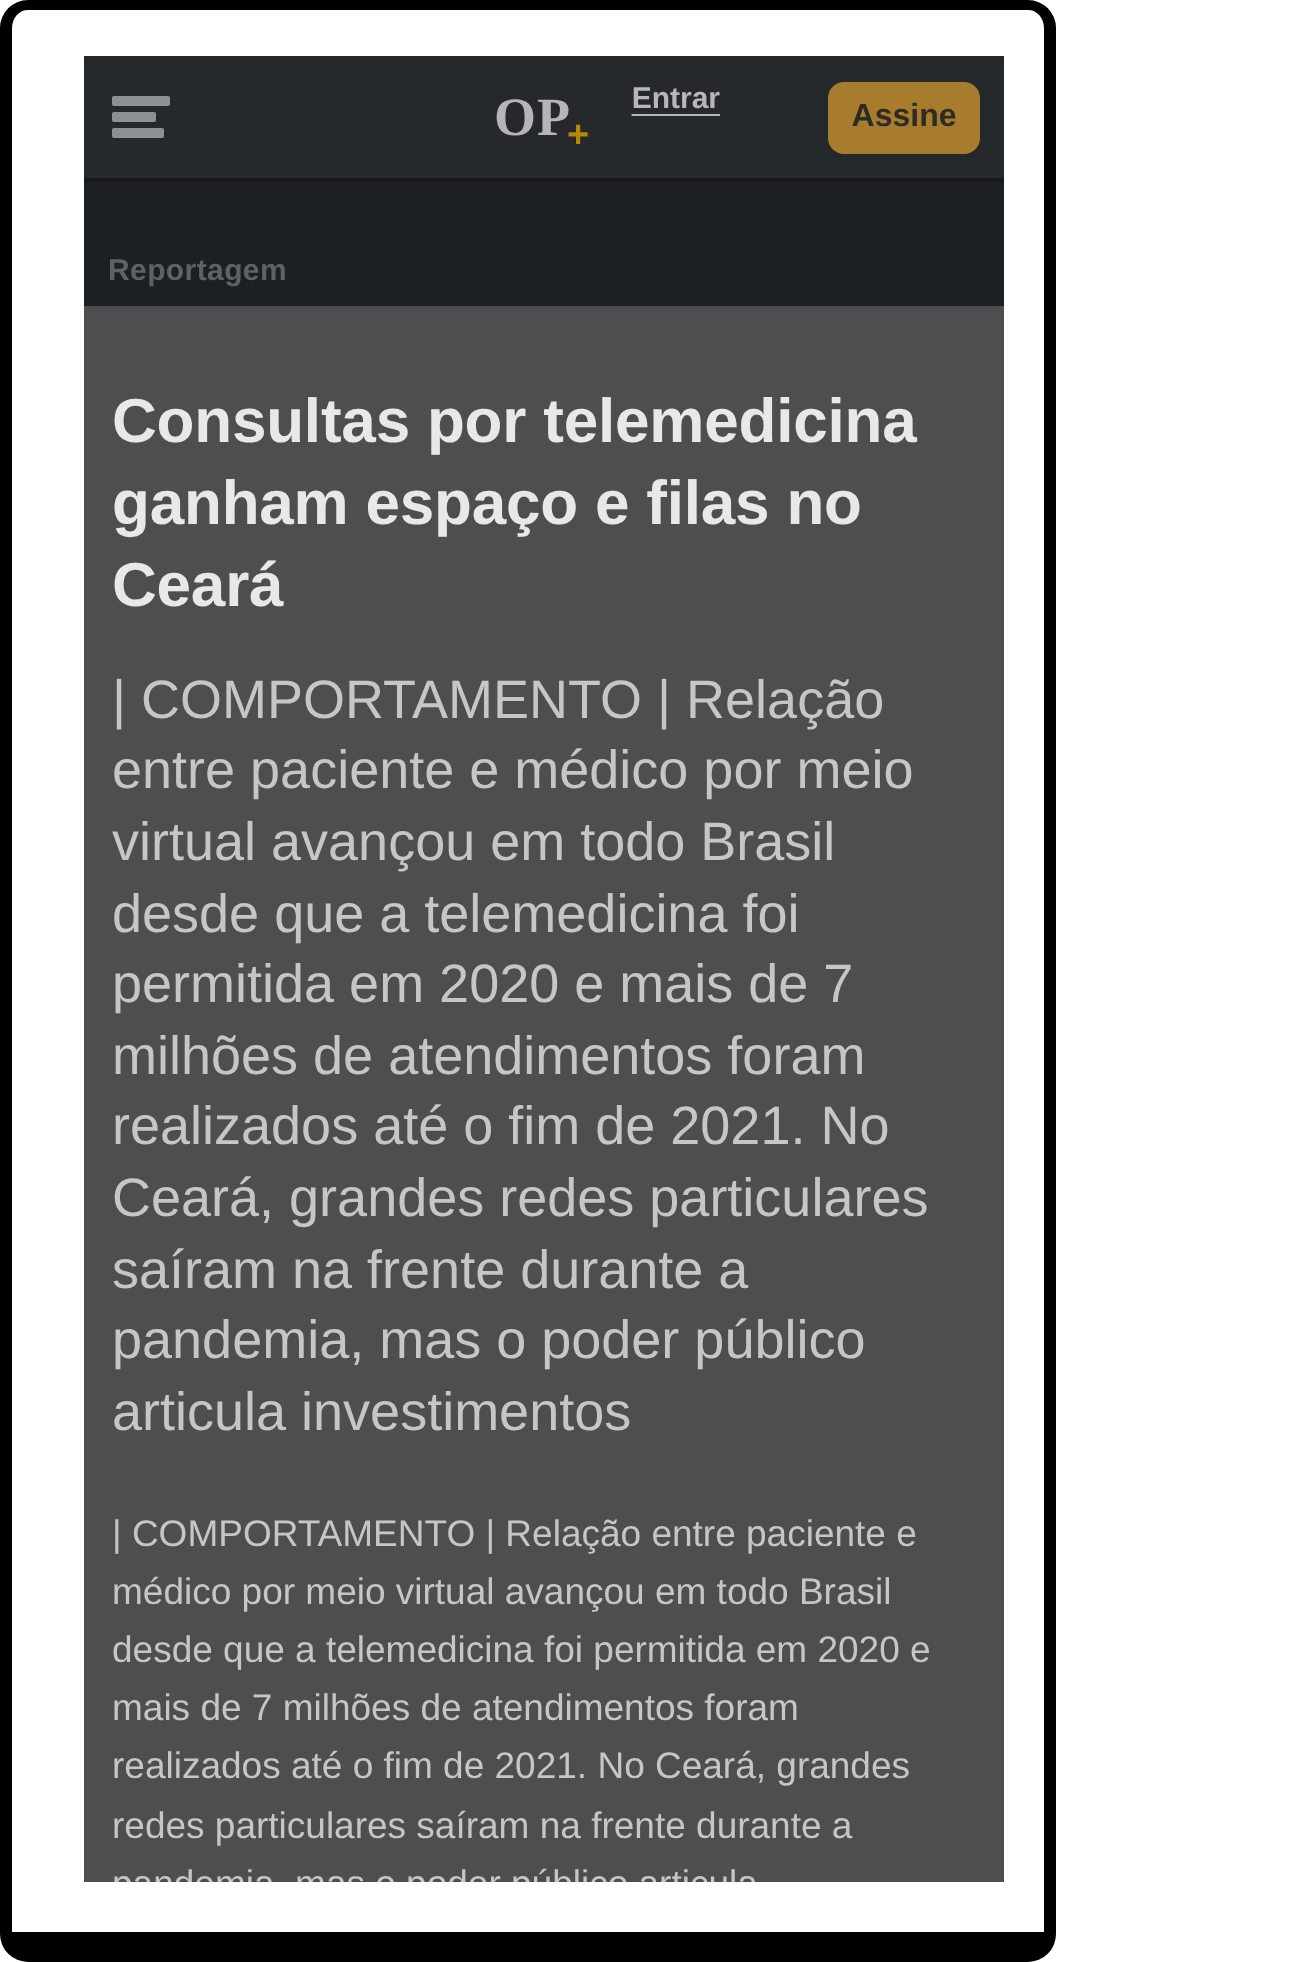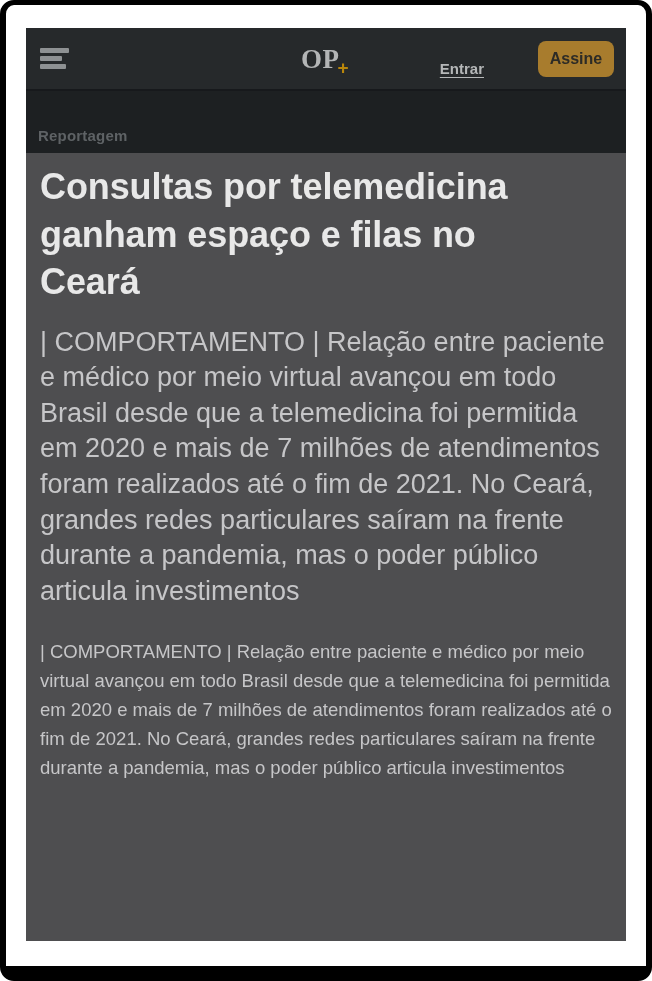--- a/index.html
+++ b/index.html
@@ -6,28 +6,28 @@
   * { margin: 0; padding: 0; box-sizing: border-box; }
   html, body { background: #ffffff; }
   body {
     width: 652px;
     font-family: "Liberation Sans", "DejaVu Sans", sans-serif;
     -webkit-font-smoothing: antialiased;
   }
 
   
   .device-frame {
-    width: 652px;
+    width: 528px;
     height: 981px;
     border: 6px solid #000000;
     border-top-width: 5px;
     border-bottom-width: 15px;
     border-radius: 14px;
     background: #ffffff;
-    padding: 23px 20px 25px 20px;
+    padding: 23px 20px 25px 36px;
   }
 
   .screen {
     width: 100%;
     height: 100%;
     display: flex;
     flex-direction: column;
     overflow: hidden;
   }
 
@@ -71,21 +71,21 @@
   }
   .logo .plus {
     font-family: "Liberation Sans", sans-serif;
     color: #b8860b;
     font-size: 19px;
     position: relative;
     top: 6px;
     left: -2px;
   }
 
-  .header-right { display: flex; align-items: flex-end; gap: 18px; }
+  .header-right { display: flex; align-items: flex-start; gap: 18px; }
 
   .login-link {
     color: #b5b7b8;
     font-weight: bold;
     font-size: 15px;
     text-decoration: underline;
     text-underline-offset: 3px;
     cursor: pointer;
   }
 
@@ -122,25 +122,26 @@
   
   .article {
     flex: 1 1 auto;
     background: #4e4e50;
     padding: 10px 14px 0 14px;
     overflow: hidden;
   }
 
   .article-title {
     color: #e8e8e8;
-    font-size: 36px;
+    font-size: 31px;
     font-weight: bold;
     line-height: 1.32;
     letter-spacing: -0.1px;
     max-width: 530px;
+    margin-top: 28px;
   }
 
   .article-lead {
     margin-top: 19px;
     color: #c6c6c8;
     font-size: 27px;
     font-weight: 400;
     line-height: 1.32;
   }
 

